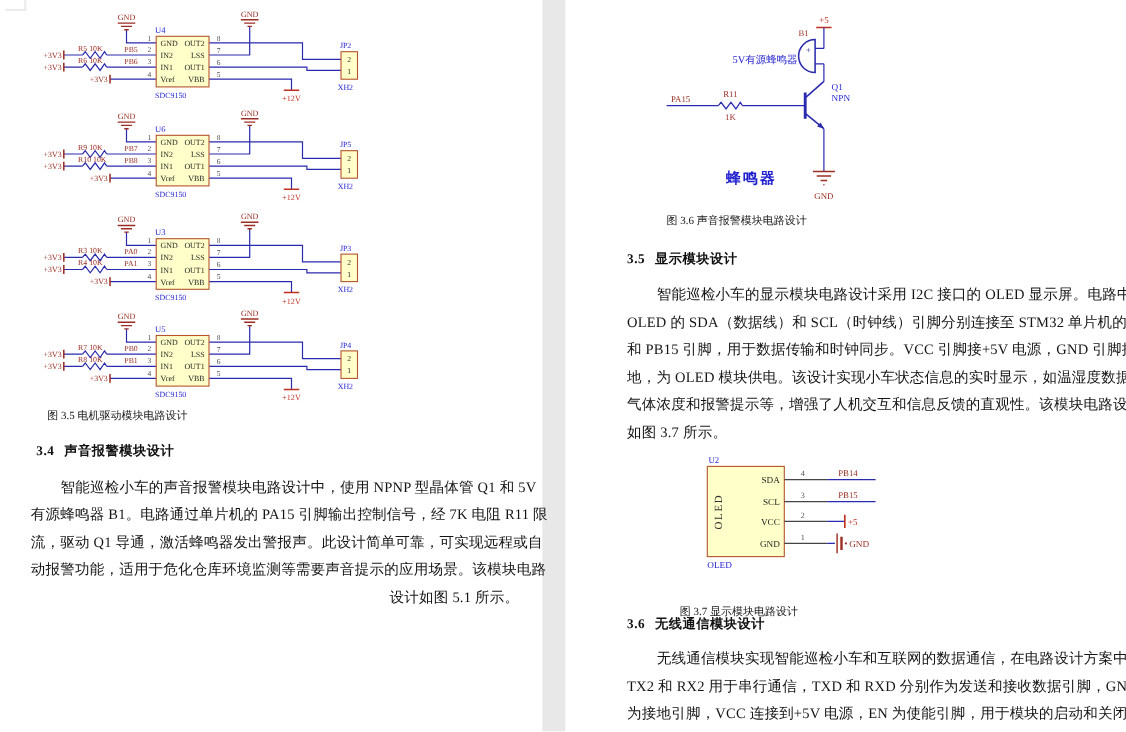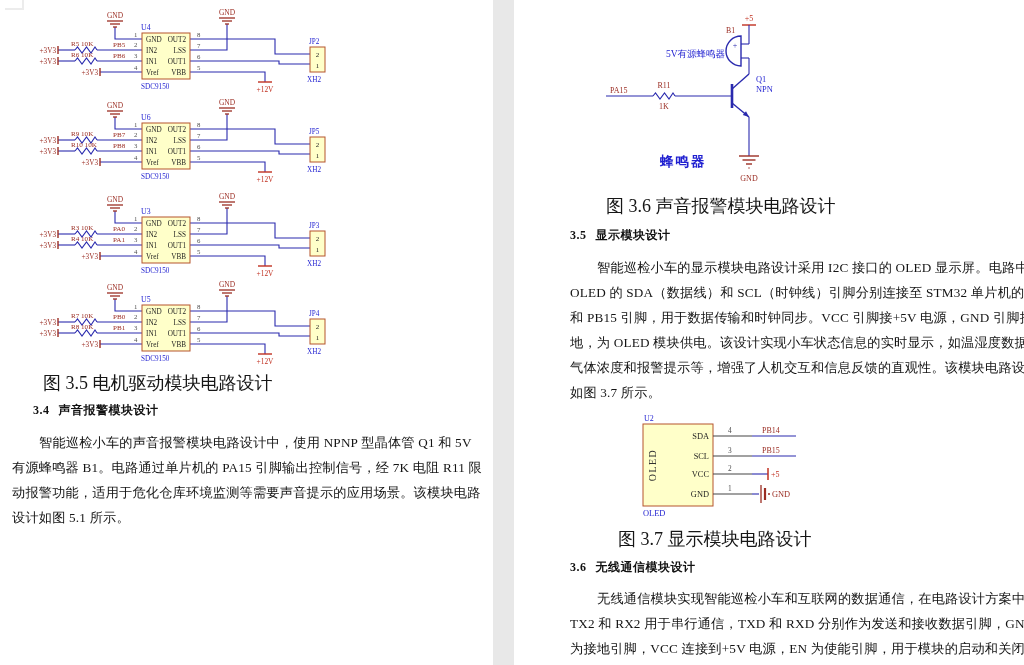--- a/index.html
+++ b/index.html
@@ -4,21 +4,21 @@
 <style>
   html,body{margin:0;padding:0;}
   body{
     width:1024px;height:665px;position:relative;overflow:hidden;
     background:#ffffff;
     font-family:"Liberation Serif","DejaVu Serif",serif;
   }
   .page-divider{position:absolute;top:0;height:665px;}
   .corner-artifact{position:absolute;background:transparent;}
   .caption{
-    position:absolute;font-size:18px;color:#161616;white-space:nowrap;
+    position:absolute;font-size:10px;color:#161616;white-space:nowrap;
     font-family:"Liberation Serif","DejaVu Serif",serif;
   }
   .h2{
     position:absolute;font-family:"Liberation Sans","DejaVu Sans",sans-serif;
     font-weight:bold;font-size:12px;color:#111;white-space:nowrap;letter-spacing:.5px;
   }
   .h2 .num{margin-right:9px;font-family:"Liberation Serif","DejaVu Serif",serif;}
   .para{
     position:absolute;font-size:13.2px;line-height:25px;color:#141414;
     letter-spacing:.2px;
@@ -308,23 +308,24 @@
           <text x="280" y="73.5" font-size="7.2" fill="#1f1fd0" text-anchor="start">XH2</text>
         </g>
       </svg></div>
 
   <div class="caption" style="left:43px;top:371px;text-align:right;">图 3.5  电机驱动模块电路设计</div>
 
   <div class="h2" style="left:33px;top:402px;">
     <span class="num">3.4</span><span>声音报警模块设计</span>
   </div>
 
-  <div class="para" style="left:12px;top:430px;width:444px;">
+  <div class="para" style="left:28px;top:430px;width:444px;text-align:right;">
       <div class="ln first">智能巡检小车的声音报警模块电路设计中，使用 NPNP 型晶体管 Q1 和 5V</div>
       <div class="ln">有源蜂鸣器 B1。电路通过单片机的 PA15 引脚输出控制信号，经 7K 电阻 R11 限</div>
+      <div class="ln">流，驱动 Q1 导通，激活蜂鸣器发出警报声。此设计简单可靠，可实现远程或自</div>
       <div class="ln">动报警功能，适用于危化仓库环境监测等需要声音提示的应用场景。该模块电路</div>
       <div class="ln">设计如图 5.1 所示。</div>
     </div>
 </div>
 
 <div>
   <div class="schem" style="left:598px;top:8px;"><svg viewBox="0 0 210 190" width="210" height="190">
         <g>
           <text x="151" y="13" font-size="8" fill="#c03020" text-anchor="middle">+5</text>
           <path d="M144,17 H158" stroke="#c03020" stroke-width="1.4" fill="none"></path>
@@ -405,21 +406,21 @@
         <path d="M140,55 V67" stroke="#c03020" stroke-width="1.5" fill="none"></path>
         <text x="143" y="64" font-size="8" fill="#c03020" text-anchor="start">+5</text>
         <path d="M124,81 H131" stroke="#2a2aae" stroke-width="1.1" fill="none"></path>
         <path d="M133,72 V90" stroke="#9b2d23" stroke-width="1.3" fill="none"></path>
         <path d="M137,75 V87" stroke="#9b2d23" stroke-width="2.2" fill="none"></path>
         <circle cx="141" cy="81" r="1" fill="#9b2d23"></circle>
         <text x="144" y="84" font-size="8.4" fill="#9b2d23" text-anchor="start">GND</text>
         <text x="15" y="103" font-size="8.4" fill="#1f1fd0" text-anchor="start">OLED</text>
       </svg></div>
 
-  <div class="caption" style="left:618px;top:527px;">图 3.7  显示模块电路设计</div>
+  <div class="caption" style="left:618px;top:549px;">图 3.7  显示模块电路设计</div>
 
   <div class="h2" style="left:570px;top:559px;">
     <span class="num">3.6</span><span>无线通信模块设计</span>
   </div>
 
   <div class="para" style="left:570px;top:586px;width:428px;">
       <div class="ln first">无线通信模块实现智能巡检小车和互联网的数据通信，在电路设计方案中，</div>
       <div class="ln">TX2 和 RX2 用于串行通信，TXD 和 RXD 分别作为发送和接收数据引脚，GND</div>
       <div class="ln">为接地引脚，VCC 连接到+5V 电源，EN 为使能引脚，用于模块的启动和关闭。</div>
     </div>

